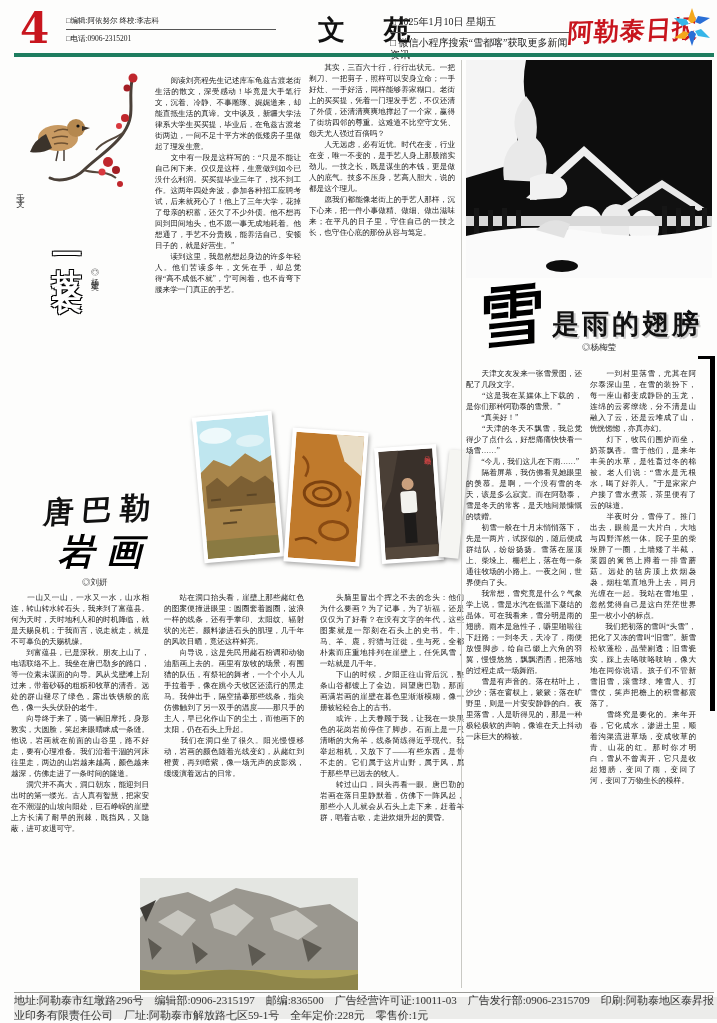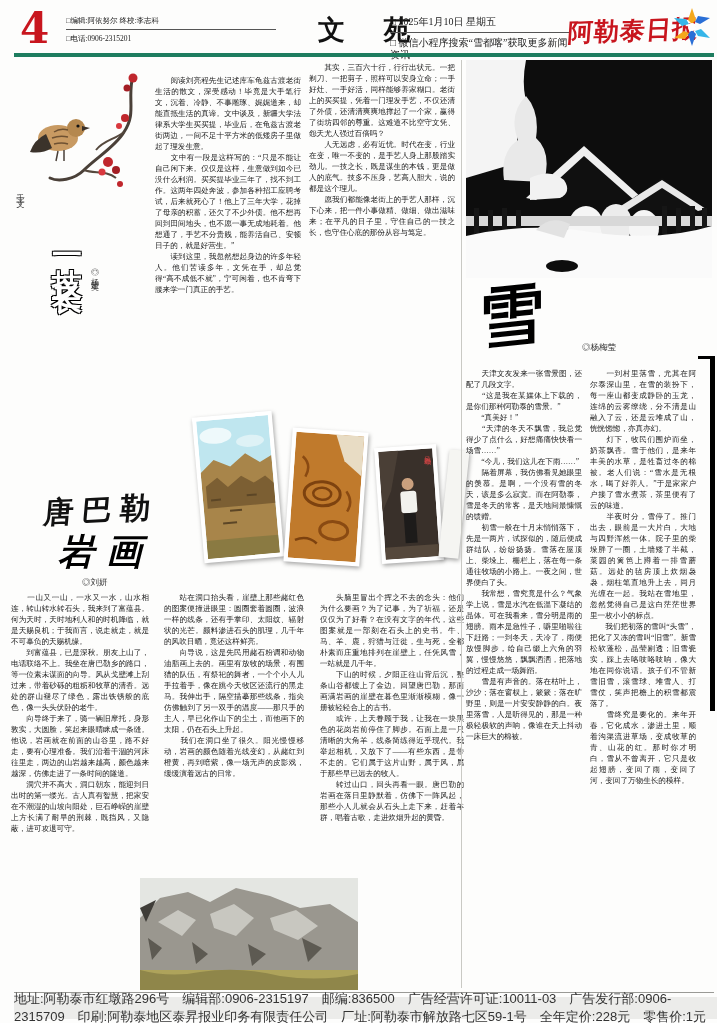--- a/index.html
+++ b/index.html
@@ -33,22 +33,22 @@
   .card{background:#fff;padding:4px;box-shadow:1px 2px 4px rgba(0,0,0,.35);}
   .vred{writing-mode:vertical-rl;text-orientation:upright;font-size:7px;color:#c44;letter-spacing:1px;}
   
   .snow-big{font-size:66px;font-weight:900;font-family:"DejaVu Serif",serif;
             transform:rotate(-6deg) skewX(-6deg);color:#000;line-height:1;}
   .snow-rest{font-size:27px;font-weight:bold;color:#111;letter-spacing:3px;
              text-shadow:2px 2px 0 #cfcfcf;}
   .bracket{border-top:3px solid #000;border-right:5px solid #000;width:12px;}
   .vline{width:1px;background:#c9c9c4;}
   
-  .footer-strip{background:#ececea;font-size:13px;color:#333;display:flex;align-items:center;
-                justify-content:center;font-family:Liberation Sans, sans-serif;}
+  .footer-strip{background:#ececea;font-size:11px;color:#333;display:flex;align-items:center;
+                justify-content:center;font-family:Liberation Serif, serif;}
 </style>
 </head>
 <body>
 
 <div class="page">
 
   <div class="abs pagenum" style="left:20px;top:8px;">4</div>
 
   <div class="abs hdr-box" style="left:66px;top:16px;width:210px;">
     <div class="row1">□编辑:阿依努尔  终校:李志科</div>
@@ -203,20 +203,21 @@
         <rect x="224" y="146" width="5" height="30"></rect>
           <rect x="236" y="148" width="5" height="28"></rect>
       </g>
       <path d="M0,176 q60,-14 124,-4 q70,10 122,-6 L246,218 L0,218 Z" fill="#fafafa"></path>
       <ellipse cx="96" cy="206" rx="16" ry="6" fill="#0d0d0d"></ellipse>
       <path d="M70,170 q14,-16 34,-6 l-6,14 z" fill="#e2e2e2"></path>
     </svg>
   </div>
 
   <div class="abs snow-big" style="left:478px;top:282px;">雪</div>
+  <div class="abs snow-rest" style="left:552px;top:306px;">是雨的翅膀</div>
   <div class="abs byline" style="left:582px;top:342px;">◎杨梅莹</div>
 
   <div class="abs prose" style="left:466px;top:368px;width:116px;height:618px;">　　天津文友发来一张雪景图，还配了几段文字。
 　　“这是我在某媒体上下载的，是你们那种阿勒泰的雪景。”
 　　“真美好！”
 　　“天津的冬天不飘雪，我总觉得少了点什么，好想痛痛快快看一场雪……”
 　　“今儿，我们这儿在下雨……”
 　　隔着屏幕，我仿佛看见她眼里的羡慕。是啊，一个没有雪的冬天，该是多么寂寞。而在阿勒泰，雪是冬天的常客，是天地间最慷慨的馈赠。
 　　初雪一般在十月末悄悄落下，先是一两片，试探似的，随后便成群结队，纷纷扬扬。雪落在屋顶上、柴垛上、栅栏上，落在每一条通往牧场的小路上。一夜之间，世界便白了头。
 　　我常想，雪究竟是什么？气象学上说，雪是水汽在低温下凝结的晶体。可在我看来，雪分明是雨的翅膀。雨本是急性子，噼里啪啦往下赶路；一到冬天，天冷了，雨便放慢脚步，给自己缀上六角的羽翼，慢慢悠悠，飘飘洒洒，把落地的过程走成一场舞蹈。

